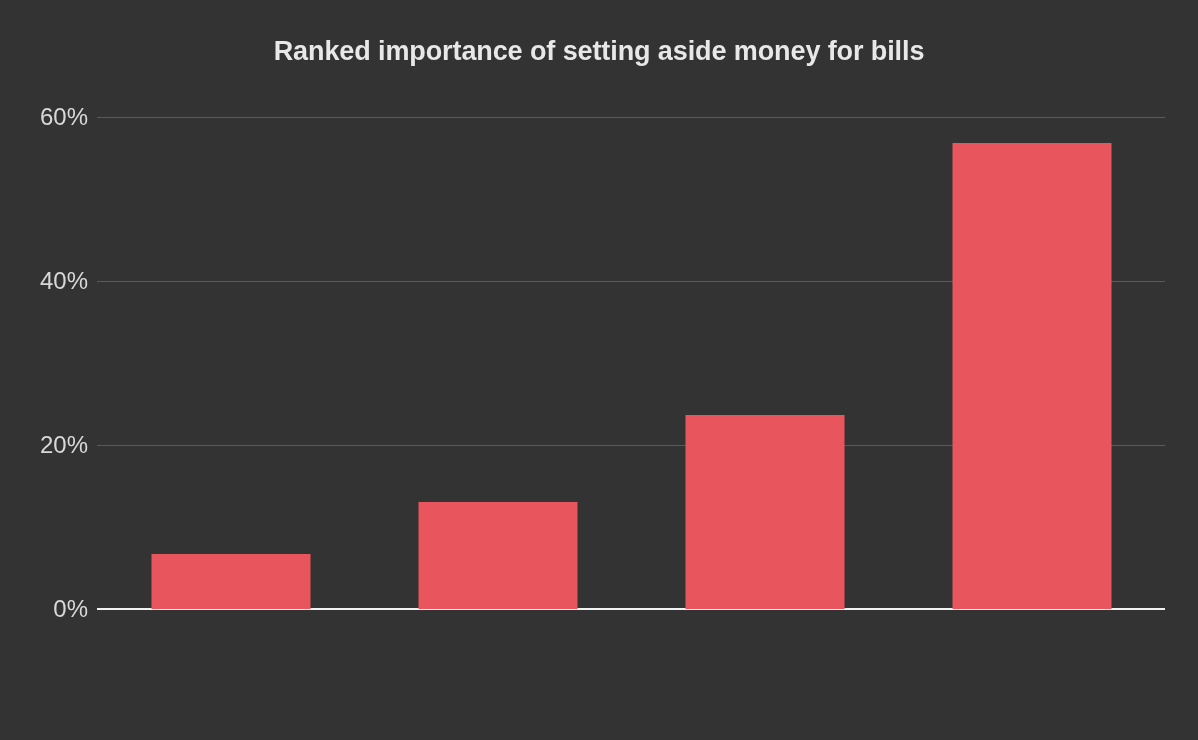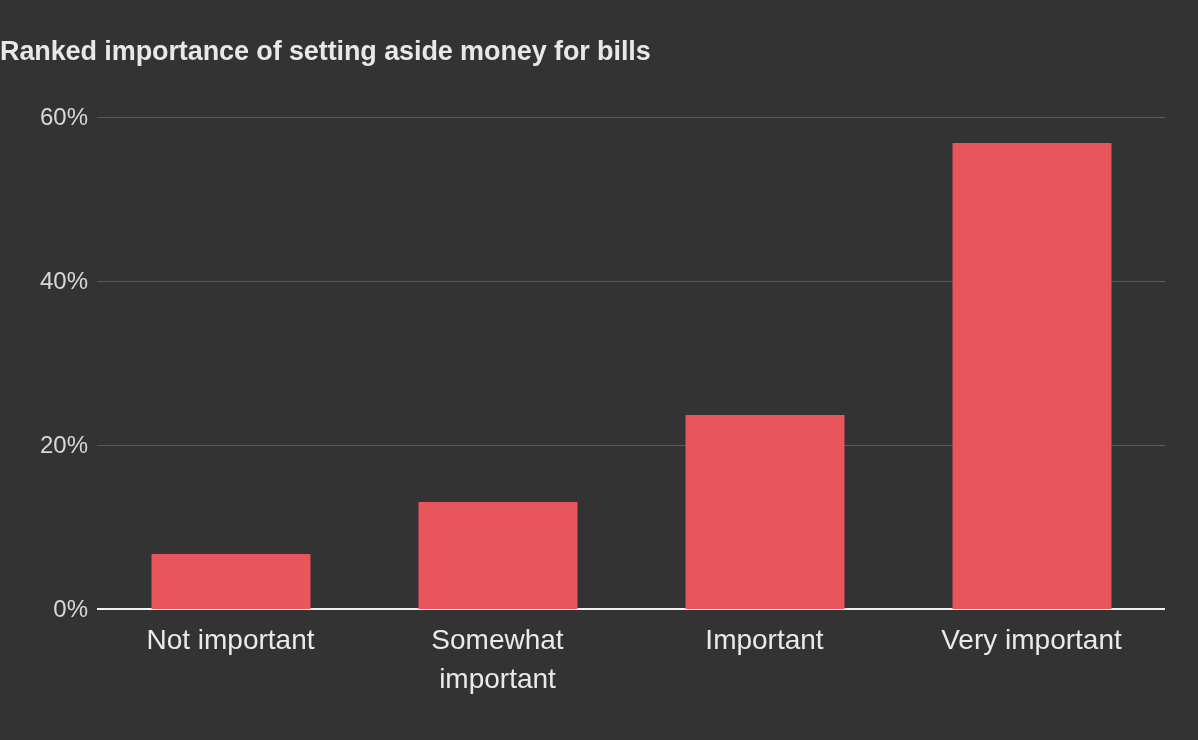--- a/index.html
+++ b/index.html
@@ -20,20 +20,21 @@
     height: 740px;
     background: #333333;
   }
 
   
   #chart-title {
     position: absolute;
     left: 0;
     top: 36px;
     width: 1198px;
+    text-align: center;
     font-size: 27px;
     font-weight: bold;
     color: #e8e8e8;
     letter-spacing: -0.1px;
     white-space: nowrap;
   }
 
   
   
   #plot-area {
@@ -137,20 +138,14 @@
         <div class="bar" style="height: 465.76px; background: rgb(232, 85, 93);"></div>
       </div>
     </div>
   </div>
 
   <div class="y-tick-label" style="top: 117px; color: rgb(216, 216, 216);">60%</div>
   <div class="y-tick-label" style="top: 281px; color: rgb(216, 216, 216);">40%</div>
   <div class="y-tick-label" style="top: 445px; color: rgb(216, 216, 216);">20%</div>
   <div class="y-tick-label" style="top: 609px; color: rgb(216, 216, 216);">0%</div>
 
-  <div id="xlabels-layer">
-    <div class="x-tick-label" style="left:0px;">Not important</div>
-    <div class="x-tick-label" style="left:267px; width:205px; margin-left:31px;">Somewhat important</div>
-    <div class="x-tick-label" style="left:534px;">Important</div>
-    <div class="x-tick-label" style="left:801px;">Very important</div>
-  </div>
 
 </div>
 
 </body></html>

